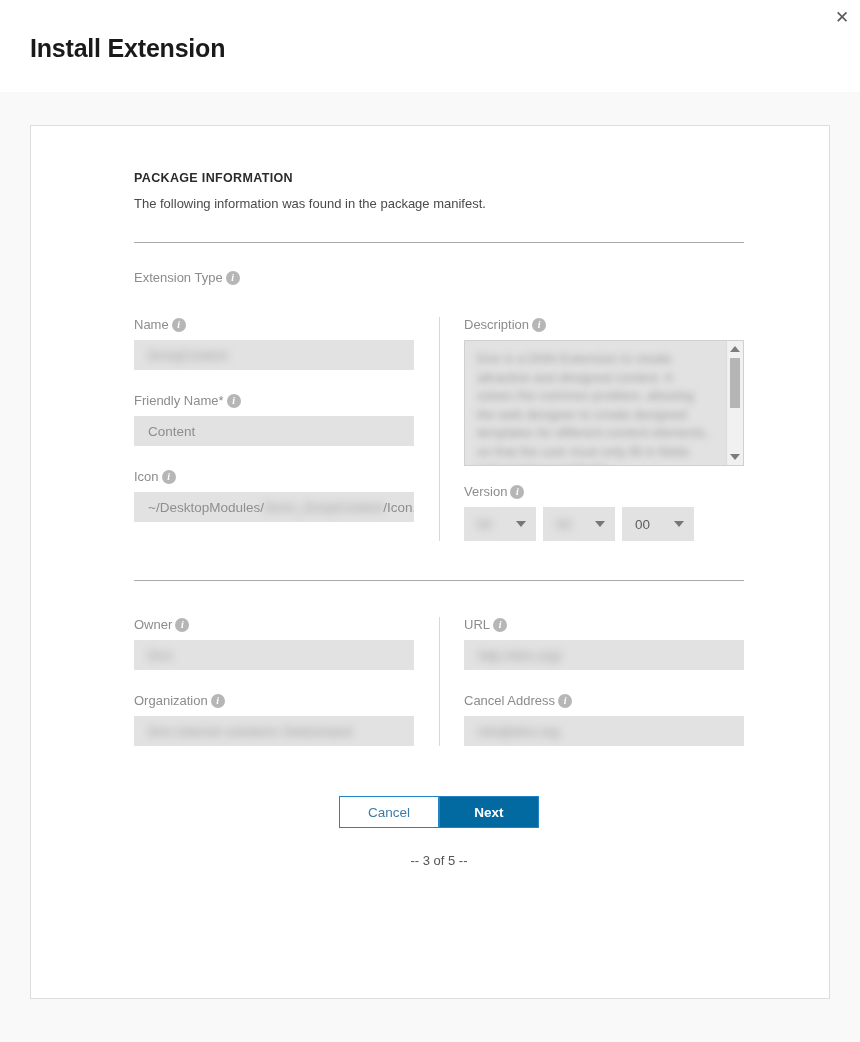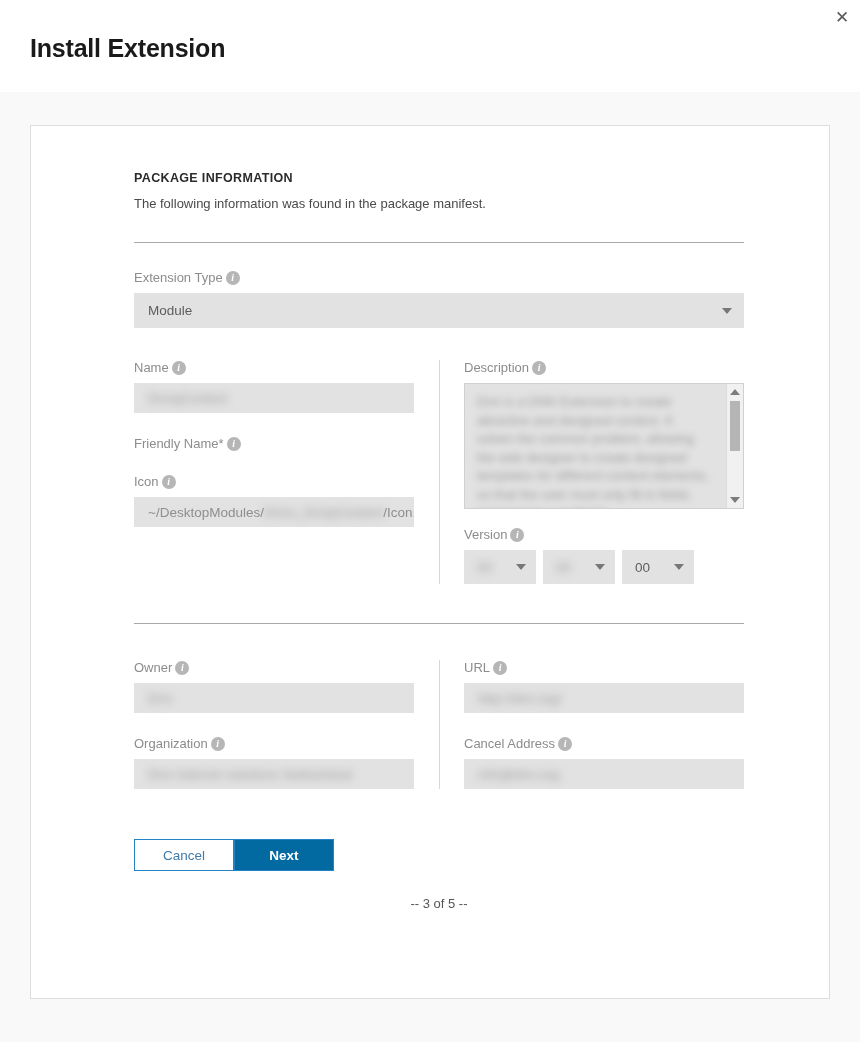--- a/index.html
+++ b/index.html
@@ -219,21 +219,21 @@
     padding: 0 10px 0 13px;
     font-size: 13.5px;
     color: #5d5d5d;
     cursor: pointer;
   }
   .version-sel .blurtext { filter: blur(4px); color: #9a9a9a; }
 
   
   .btn-row {
     display: flex;
-    justify-content: flex-start;
+    justify-content: center;
     margin-top: 50px;
   }
   .btn {
     height: 32px;
     min-width: 100px;
     display: inline-flex;
     align-items: center;
     justify-content: center;
     font-size: 13.5px;
     cursor: pointer;
@@ -271,24 +271,20 @@
     <div class="section-title">PACKAGE INFORMATION</div>
     <div class="section-sub">The following information was found in the package manifest.</div>
 
     <div class="hr"></div>
 
     <div style="margin-top:27px;">
       <div class="field-label">
         <span>Extension Type</span>
         <span class="info-icon">i</span>
       </div>
-      <div class="select-box">
-        <span>Module</span>
-        <span class="caret"></span>
-      </div>
     </div>
 
     <div class="cols">
       <div class="vdiv"></div>
 
       <div class="col-left">
 
         <div class="fgroup">
           <div class="field-label">
             <span>Name</span>
@@ -296,20 +292,23 @@
           </div>
           <div class="input-box">
             <span class="blurtext">DnnqContent</span>
           </div>
         </div>
 
         <div class="fgroup">
           <div class="field-label">
             <span>Friendly Name*</span>
             <span class="info-icon">i</span>
+          </div>
+          <div class="input-box">
+            <span class="plain">Content</span>
           </div>
         </div>
 
         <div class="fgroup" style="margin-bottom:0;">
           <div class="field-label">
             <span>Icon</span>
             <span class="info-icon">i</span>
           </div>
           <div class="input-box">
             <span class="plain">~/DesktopModules/</span>

